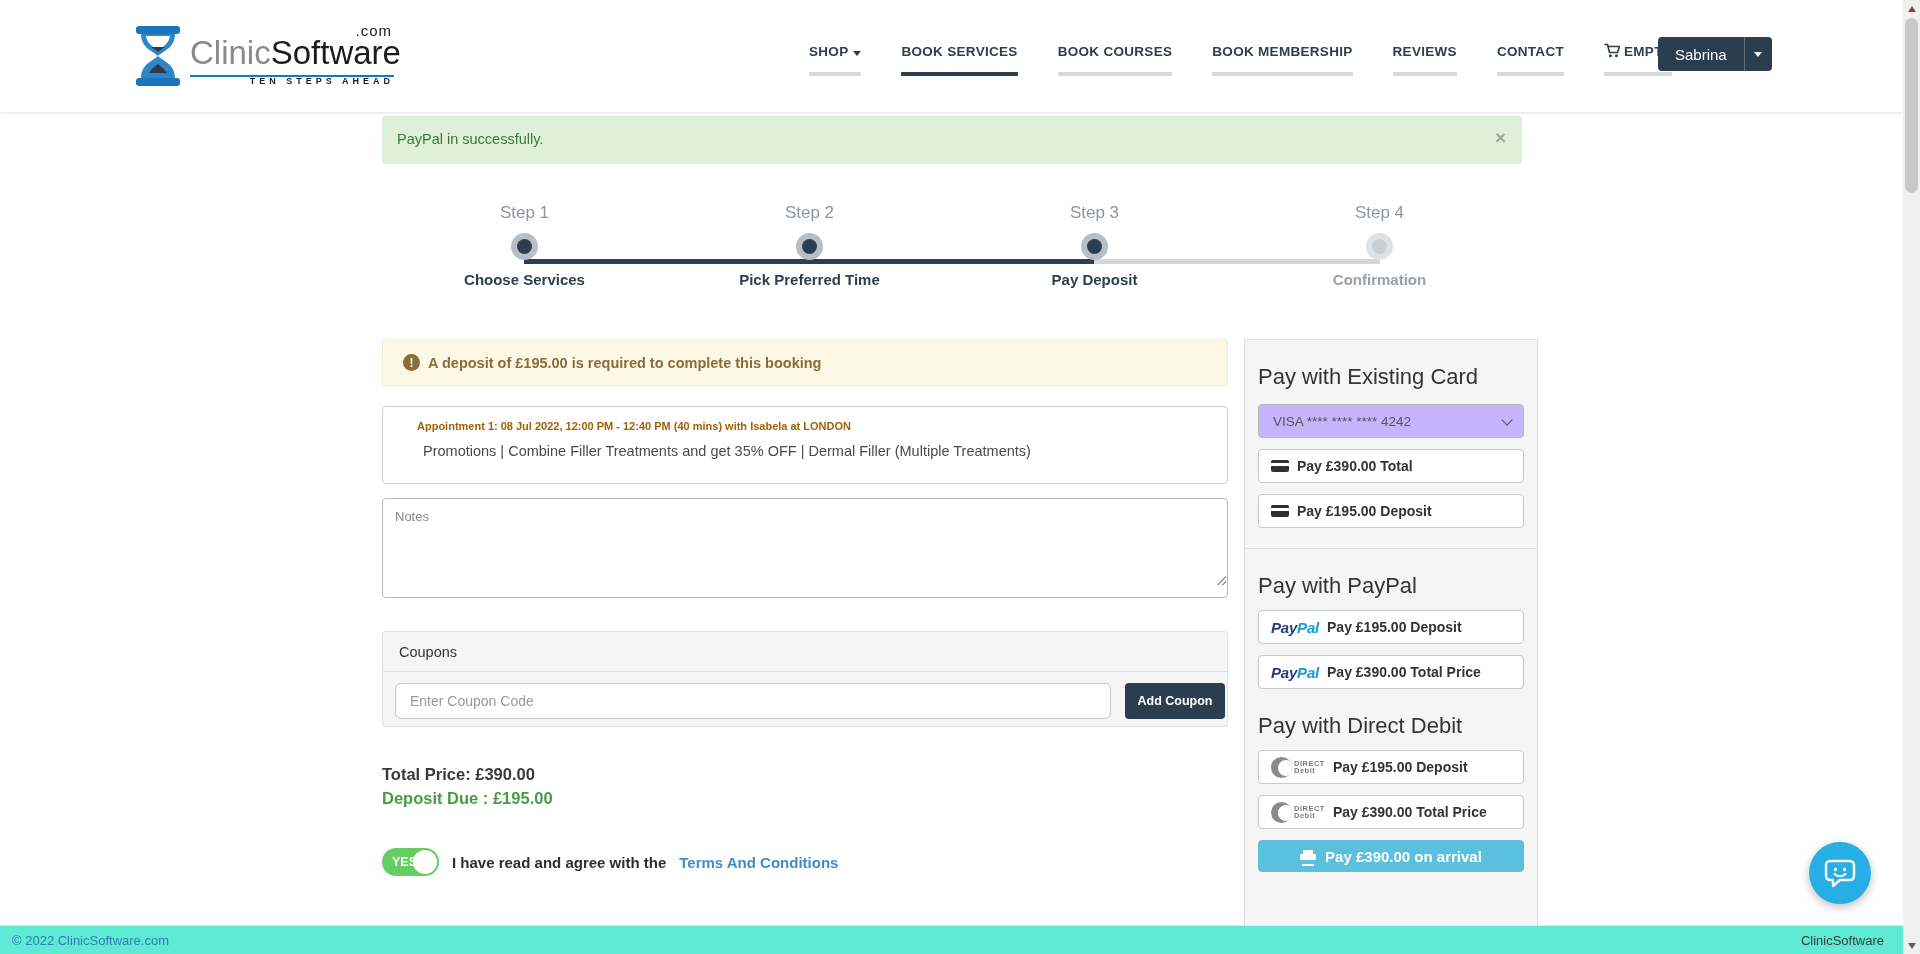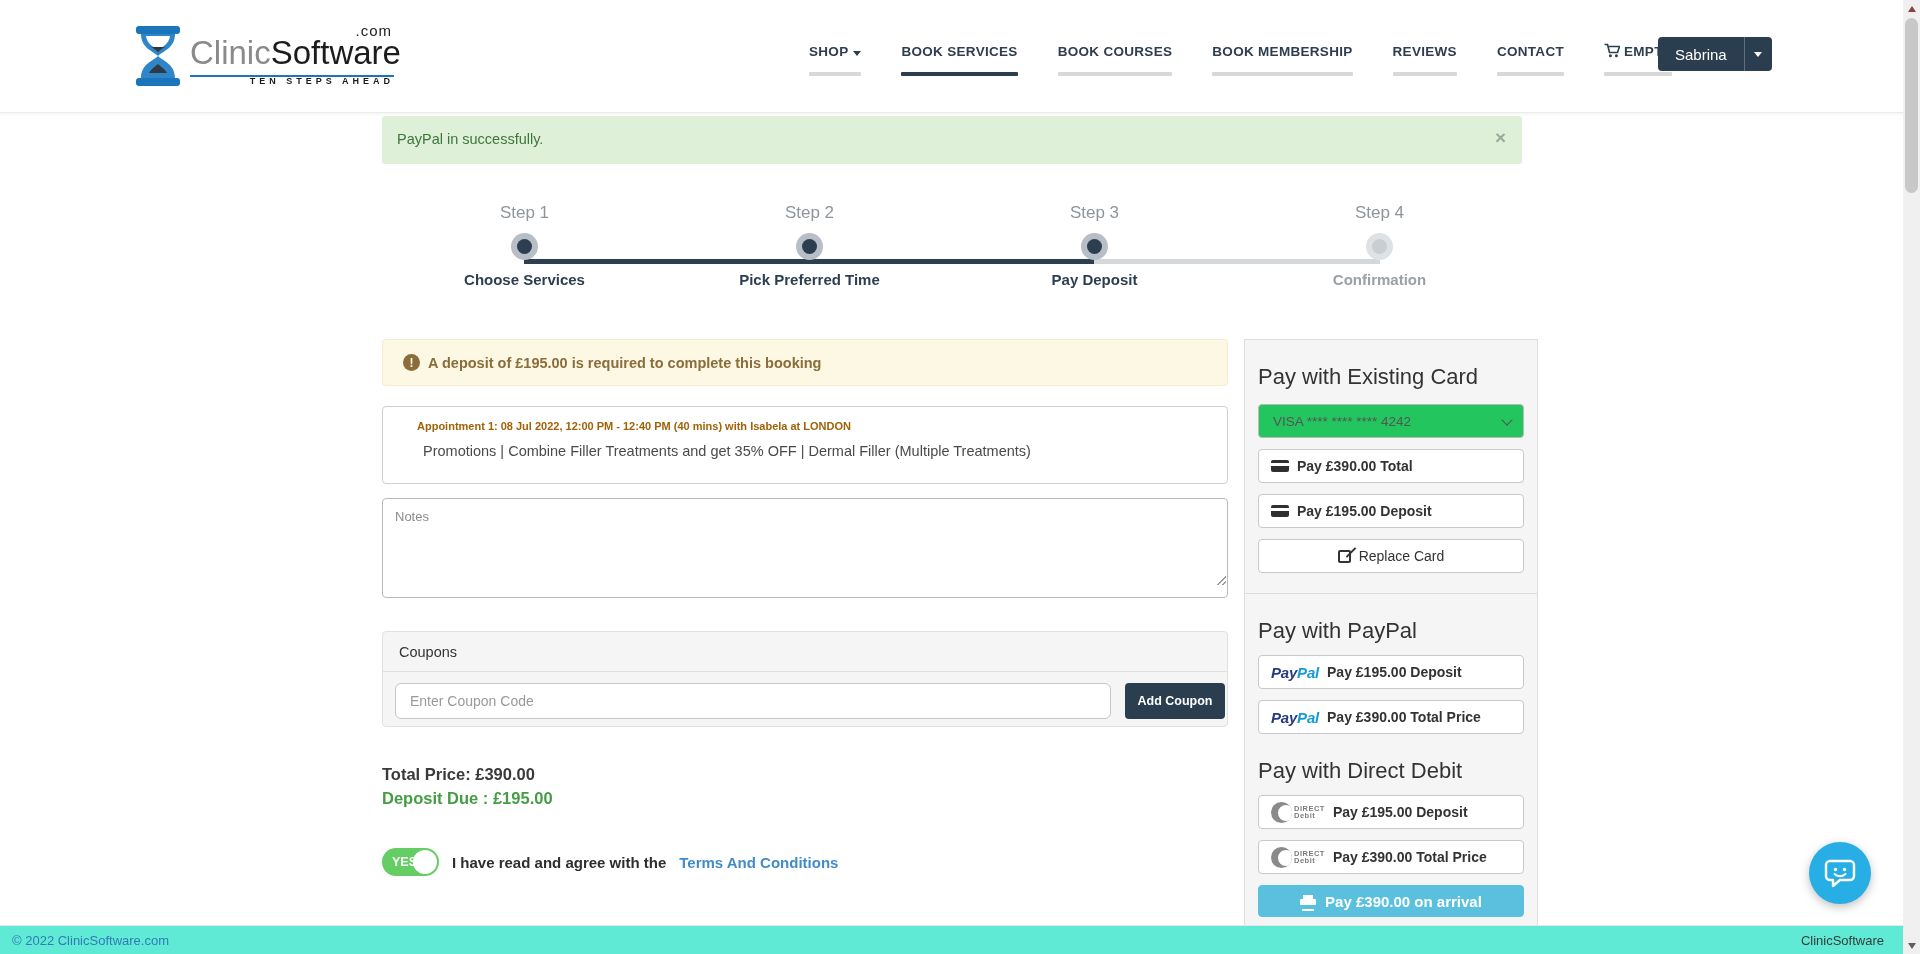--- a/index.html
+++ b/index.html
@@ -102,21 +102,21 @@
             flex:0 0 auto; }
   #toggle .t-label { position:absolute; left:10px; top:7px; font-size:12.5px; font-weight:700; color:#fff; }
   #toggle .t-knob { position:absolute; right:2px; top:2px; width:24px; height:24px; border-radius:50%; background:#fff; }
   #terms-row .t-text { font-size:15px; font-weight:700; color:#2e2e2e; }
   #terms-row .t-link { font-size:15px; font-weight:700; color:#428bca; cursor:pointer; }
 
   
   #sidebar { position:absolute; left:1244px; top:339px; width:294px; height:590px; background:#f5f5f5;
              border:1px solid #dedede; padding:0 13px; }
   .sb-h { font-size:22px; color:#333; margin-top:24px; font-weight:400; }
-  .sb-select { position:relative; margin-top:14px; height:34px; background:#22c55e; border:1px solid #b9b9b9;
+  .sb-select { position:relative; margin-top:14px; height:34px; background:#c4b5fd; border:1px solid #b9b9b9;
                border-radius:4px; display:flex; align-items:center; padding-left:14px; font-size:13.5px;
                color:#555; cursor:pointer; }
   .sb-select .sel-chevron { position:absolute; right:12px; top:11px; width:8px; height:8px;
                border-right:1.6px solid #555; border-bottom:1.6px solid #555; transform:rotate(45deg); }
   .sb-btn { margin-top:11px; height:34px; background:#fff; border:1px solid #c9c9c9; border-radius:4px;
             display:flex; align-items:center; padding:0 12px; font-size:14px; font-weight:700; color:#333;
             cursor:pointer; gap:8px; }
   .sb-btn.center { justify-content:center; font-weight:400; }
   .icon-card { width:18px; height:12px; background:#2f2f2f; border-radius:2px; position:relative; flex:0 0 auto; }
   .icon-card::after { content:""; position:absolute; left:0; right:0; top:3px; height:3px; background:#fff; }
@@ -303,24 +303,20 @@
     </div>
 
     <div class="sb-btn">
       <span class="icon-card"></span>
       <span>Pay £390.00 Total</span>
     </div>
     <div class="sb-btn">
       <span class="icon-card"></span>
       <span>Pay £195.00 Deposit</span>
     </div>
-    <div class="sb-btn center">
-      <span class="icon-edit"></span>
-      <span>Replace Card</span>
-    </div>
 
     <div class="sb-divider"></div>
 
     <div class="sb-h">Pay with PayPal</div>
     <div class="sb-btn">
       <span class="pp-logo"><span class="pp1">Pay</span><span class="pp2">Pal</span></span>
       <span>Pay £195.00 Deposit</span>
     </div>
     <div class="sb-btn">
       <span class="pp-logo"><span class="pp1">Pay</span><span class="pp2">Pal</span></span>

